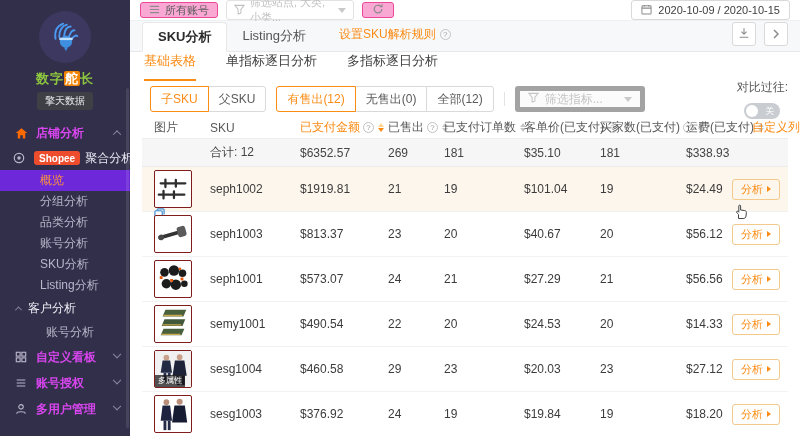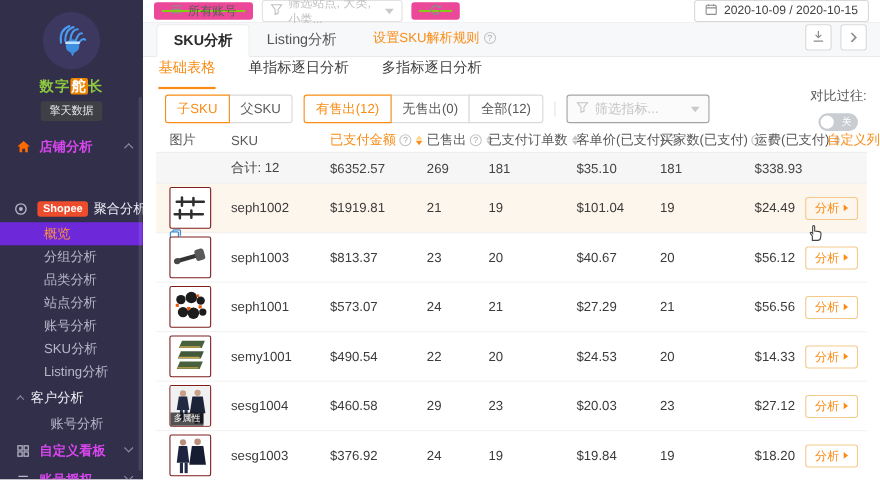--- a/index.html
+++ b/index.html
@@ -19,34 +19,34 @@
   .mi { display:flex; align-items:center; height:21px; padding:0 10px 0 14px; cursor:pointer; white-space:nowrap; }
   .mi.section { height:26px; color:#d946ef; }
   .mi.section .lbl { font-weight:bold; font-size:12px; }
   .mi .ic { width:14px; height:14px; margin-right:8px; display:inline-flex; align-items:center; justify-content:center; flex-shrink:0; }
   .mi .lbl { font-size:12px; }
   .mi .spacer { flex:1; }
   .chev { width:6px; height:6px; border-right:1.4px solid #8d8aa3; border-bottom:1.4px solid #8d8aa3; display:inline-block; }
   .chev.up { transform:rotate(225deg) translate(-1px,-1px); }
   .chev.down { transform:rotate(45deg) translate(-2px,-2px); }
   .chev.mini { width:5px; height:5px; margin-right:7px; }
-  .mi.agg { height:24px; padding-left:12px; color:#eceaf4;margin-top:32px; }
+  .mi.agg { height:24px; padding-left:12px; color:#eceaf4; }
   .shopee { background:#ee4d2d; color:#fff; font-weight:bold; font-size:10px; padding:1.5px 5px; border-radius:3px; margin-right:5px; }
   .mi.sub { padding-left:40px; color:#b9b6cb; }
   .mi.sub2 { padding-left:46px; height:24px; }
   .mi.sub.active { background:#6d28d9; color:#f9913f;align-items:center; }
   .mi.section2 { height:24px; color:#f1f0f7; padding-left:16px; }
   .mi.section2 .lbl { font-weight:normal; }
   .sb-scroll { position:absolute; right:1px; top:88px; width:3px; height:340px; background:rgba(255,255,255,0.10); border-radius:2px; }
 
   
   .main { flex:1; display:flex; flex-direction:column; background:#fff; min-width:0; }
 
   .topbar { height:28px; display:flex; align-items:center; padding:0 10px; gap:8px; background:#fff; border-bottom:1px solid #eef0f2; }
-  .tb-btn { display:inline-flex; align-items:center; gap:5px; height:16px; padding:0 8px; border:7px solid #ec4899; border-radius:3px; background:#84cc16; color:#595959; font-size:11px; cursor:pointer; }
+  .tb-btn { display:inline-flex; align-items:center; gap:5px; height:16px; padding:0 8px; border:1px solid #ec4899; border-radius:3px; background:#f9a8d4; color:#595959; font-size:11px; cursor:pointer; }
   .tb-select { display:inline-flex; align-items:center; gap:5px; height:20px; padding:0 7px; border:1px solid #e2e2e2; border-radius:3px; background:#fff; color:#c0c0c0; font-size:11px; width:128px; cursor:pointer; }
   .tb-select .ca { margin-left:auto; }
   .ca { width:0; height:0; border-left:4px solid transparent; border-right:4px solid transparent; border-top:5px solid #c9c9c9; display:inline-block; }
   .tb-spacer { flex:1; }
   .date-btn { display:inline-flex; align-items:center; gap:6px; height:20px; padding:0 9px; border:1px solid #d9d9d9; border-radius:3px; background:#fff; color:#404040; font-size:11px; cursor:pointer; }
 
   .tabbar { height:34px; background:#f7f8fa; border-bottom:1px solid #e8e8e8; display:flex; align-items:flex-end; padding:0 12px; }
   .tab { height:30px; padding:0 15px; display:flex; align-items:center; font-size:13px; color:#555; cursor:pointer; border-radius:4px 4px 0 0; }
   .tab.active { background:#fff; border:1px solid #e8e8e8; border-bottom:1px solid #fff; margin-bottom:-1px; color:#2b2b2b; font-weight:bold; }
   .settings-link { margin-left:18px; margin-bottom:8px; color:#fa8c16; font-size:12px; display:flex; align-items:center; gap:4px; cursor:pointer; }
@@ -60,21 +60,21 @@
   .subtab.active { color:#fa8c16; border-bottom-color:#fa8c16; }
 
   .filterrow { height:36px; display:flex; align-items:center; padding:0 12px 0 20px; gap:0; }
   .btn-group { display:inline-flex; }
   .fbtn { height:26px; padding:12px 10px; display:inline-flex; align-items:center; border:1px solid #d9d9d9; background:#fff; color:#595959; font-size:12px; cursor:pointer; margin-left:-1px; position:relative; }
   .btn-group .fbtn:first-child { border-radius:3px 0 0 3px; margin-left:0; }
   .btn-group .fbtn:last-child { border-radius:0 3px 3px 0; }
   .fbtn.on { border-color:#fa8c16; color:#fa8c16; z-index:1; }
   .fr-gap { width:10px; }
   .vdiv { width:1px; height:14px; background:#e3e3e3; margin:0 10px; }
-  .metric-select { display:inline-flex; align-items:center; gap:6px; height:26px; width:130px; padding:0 8px; border:1px solid #a3a3a3; border-radius:3px; background:#fbfbfb; color:#c4c4c4; font-size:12px; cursor:pointer; }
+  .metric-select { display:inline-flex; align-items:center; gap:6px; height:26px; width:130px; padding:0 8px; border:5px solid #a3a3a3; border-radius:3px; background:#fbfbfb; color:#c4c4c4; font-size:12px; cursor:pointer; }
   .metric-select .ca { margin-left:auto; }
   .fr-spacer { flex:1; }
   .compare { display:flex; align-items:center; gap:7px; color:#595959; font-size:12px;flex-direction:column; }
   .switch { width:36px; height:16px; border-radius:9px; background:#c9ccd1; position:relative; cursor:pointer; }
   .switch .knob { position:absolute; left:2px; top:2px; width:12px; height:12px; border-radius:50%; background:#fff; }
   .switch .sw-label { position:absolute; right:6px; top:2px; color:#fff; font-size:9px; line-height:12px; }
 
   
   .table { margin:0 12px; }
   .grid { display:grid; grid-template-columns:56px 90px 88px 56px 80px 76px 86px 60px 42px; padding-left:12px; align-items:center; }
@@ -150,23 +150,20 @@
       <div class="mi sub active">
           <span class="lbl">概览</span>
         </div>
       <div class="mi sub">
           <span class="lbl">分组分析</span>
         </div>
       <div class="mi sub">
           <span class="lbl">品类分析</span>
         </div>
       <div class="mi sub">
-          <span class="lbl">站点分析</span>
-        </div>
-      <div class="mi sub">
           <span class="lbl">账号分析</span>
         </div>
       <div class="mi sub">
           <span class="lbl">SKU分析</span>
         </div>
       <div class="mi sub">
           <span class="lbl">Listing分析</span>
         </div>
 
       <div class="mi section2">

